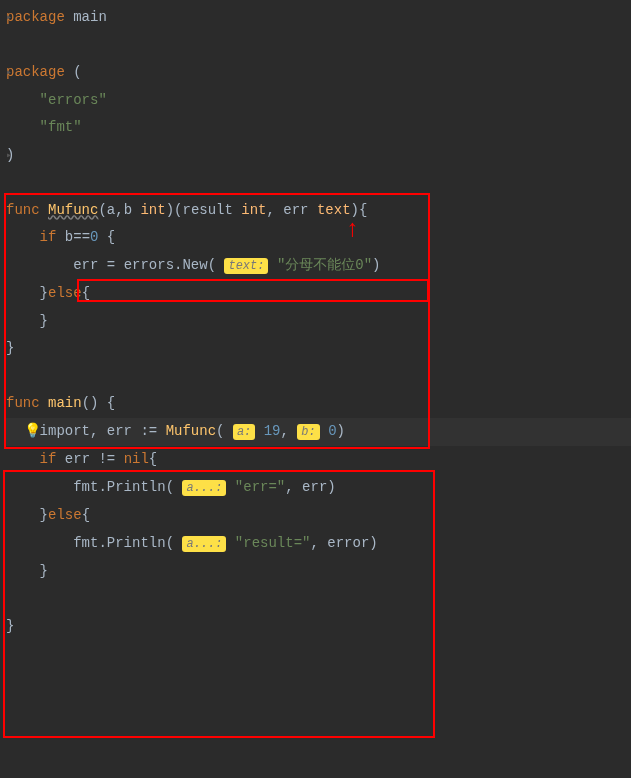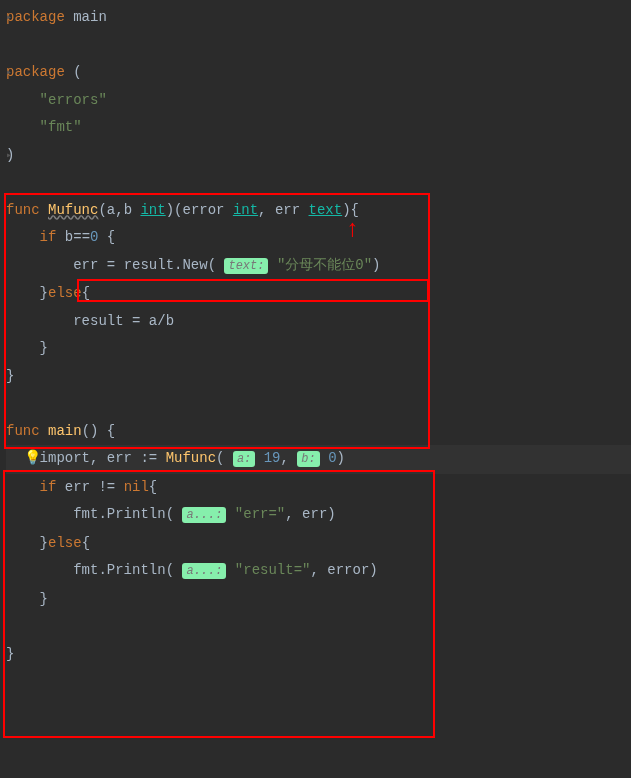--- a/index.html
+++ b/index.html
@@ -20,22 +20,22 @@
   }
   .line {
     white-space: pre;
     position: relative;
   }
   .kw { color: #cc7832; }
   .fn { color: #ffc66d; }
   .fn-u { color: #ffc66d; text-decoration: underline wavy #808080; }
   .str { color: #6a8759; }
   .num { color: #6897bb; }
-  .type { color: #14b8a6; text-decoration: underline; }
-  .param-hint { color: #787878; background: #86efac; padding: 1px 4px; border-radius: 3px; font-style: italic; font-size: 12px; }
+  .type { color: #fdba74; }
+  .param-hint { color: #787878; background: #fde047; padding: 1px 4px; border-radius: 3px; font-style: italic; font-size: 12px; }
   .hl-call-bg { background: #323232; }
   .red-box {
     position: absolute;
     border: 2px solid #ff0000;
     pointer-events: none;
   }
   .arrow {
     position: absolute;
     color: #ff0000;
     font-size: 24px;
@@ -60,25 +60,24 @@
 
 <div class="editor">
 
 <div class="line"><span class="gutter-mark">▸</span><span class="kw">package</span> <span>main</span></div>
 <div class="line"> </div>
 <div class="line"><span class="gutter-mark">▸</span><span class="kw">package</span> <span>(</span></div>
 <div class="line">    <span class="str">"errors"</span></div>
 <div class="line">    <span class="str">"fmt"</span></div>
 <div class="line"><span class="gutter-mark">▸</span><span>)</span></div>
 <div class="line"> </div>
-<div class="line"><span class="kw">func</span> <span class="fn-u">Mufunc</span><span>(a,b </span><span class="type">int</span><span>)(error </span><span class="type">int</span><span>, err </span><span class="type">text</span><span>){</span></div>
+<div class="line"><span class="kw">func</span> <span class="fn-u">Mufunc</span><span>(a,b </span><span class="type">int</span><span>)(result </span><span class="type">int</span><span>, err </span><span class="type">text</span><span>){</span></div>
 <div class="line"><span>    </span><span class="kw">if</span><span> b==</span><span class="num">0</span><span> {</span></div>
-<div class="line"><span>        </span><span>err = result.New(</span> <span class="param-hint">text:</span> <span class="str">"分母不能位0"</span><span>)</span></div>
+<div class="line"><span>        </span><span>err = errors.New(</span> <span class="param-hint">text:</span> <span class="str">"分母不能位0"</span><span>)</span></div>
 <div class="line"><span>    }</span><span class="kw">else</span><span>{</span></div>
-<div class="line"><span>        result = a/b</span></div>
 <div class="line"><span>    }</span></div>
 <div class="line"><span>}</span></div>
 <div class="line"> </div>
 <div class="line"><span class="kw">func</span> <span class="fn">main</span><span>() {</span></div>
 <div class="line hl-call-bg"><span class="bulb">💡</span><span>    import, err := </span><span class="fn">Mufunc</span><span>(</span> <span class="param-hint">a:</span> <span class="num">19</span><span>, </span><span class="param-hint">b:</span> <span class="num">0</span><span>)</span></div>
 <div class="line"><span>    </span><span class="kw">if</span><span> err != </span><span class="kw">nil</span><span>{</span></div>
 <div class="line"><span>        fmt.Println(</span> <span class="param-hint">a...:</span> <span class="str">"err="</span><span>, err)</span></div>
 <div class="line"><span>    }</span><span class="kw">else</span><span>{</span></div>
 <div class="line"><span>        fmt.Println(</span> <span class="param-hint">a...:</span> <span class="str">"result="</span><span>, error)</span></div>
 <div class="line"><span>    }</span></div>

